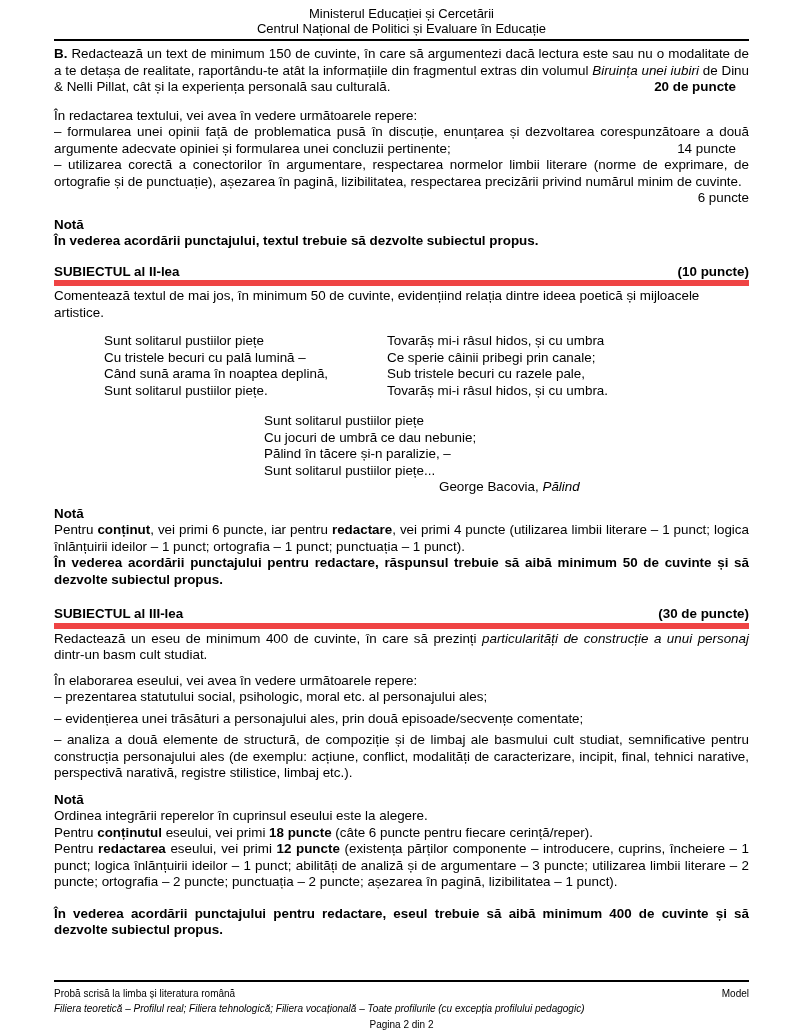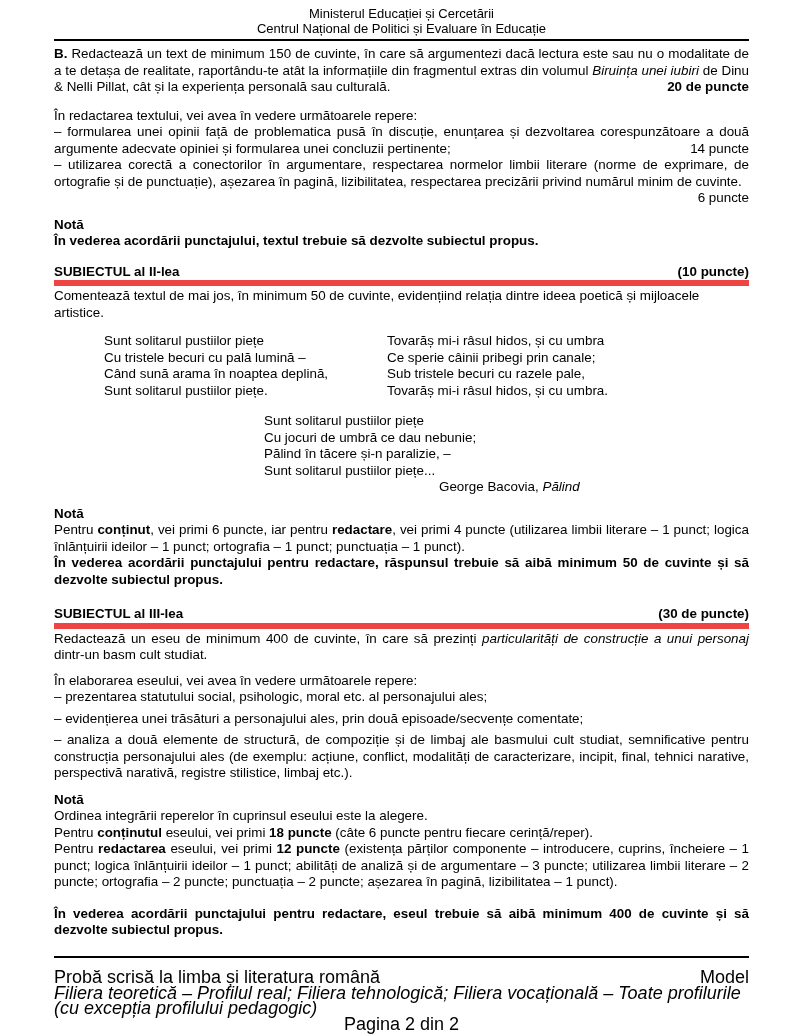--- a/index.html
+++ b/index.html
@@ -16,21 +16,21 @@
     box-sizing: border-box;
     padding: 6px 47px 0 50px;
     overflow: hidden;
   }
   .hdr { text-align: center; font-size: 13px; line-height: 15px; }
   .hdr-rule { border-bottom: 2.5px solid #000; margin-top: 3px; }
   .just { text-align: justify; }
   .b { font-weight: bold; }
   .i { font-style: italic; }
   .rel { position: relative; }
-  .pts-abs { position: absolute; right: 0; bottom: 0; background: #fff; padding-left: 8px; }
+  .pts-abs { position: absolute; right: 13px; bottom: 0; background: #fff; padding-left: 8px; }
   .pts-bold { font-weight: bold; }
   .right { text-align: right; }
 
   .para-b { margin-top: 5px; }
   .repere { margin-top: 12px; }
   .nota1 { margin-top: 10px; }
   .subj-head {
     display: flex; justify-content: space-between;
     font-weight: bold; border-bottom: 6px solid #ef4444;
   }
@@ -43,22 +43,22 @@
   .nota2 { margin-top: 10px; }
   .nota2-p2 { }
   .subj3 { margin-top: 18px; }
   .repere3-intro { margin-top: 9px; }
   .repere3-item2, .repere3-item3 { margin-top: 5px; }
   .nota3 { margin-top: 10px; }
   .final-note { margin-top: 15px; }
 
   .footer {
     position: absolute; left: 50px; right: 47px; bottom: 4px;
-    font-size: 18px; line-height: 15.5px;
-    border-top: 2px solid #000; padding-top: 12px;
+    font-size: 10px; line-height: 15.5px;
+    border-top: 2px solid #000; padding-top: 4px;
   }
   .footer-row1 { display: flex; justify-content: space-between; }
   .footer-filiera { font-style: italic; }
   .footer-page { text-align: center; }
 </style>
 </head>
 <body>
 
 <div class="page">
 

